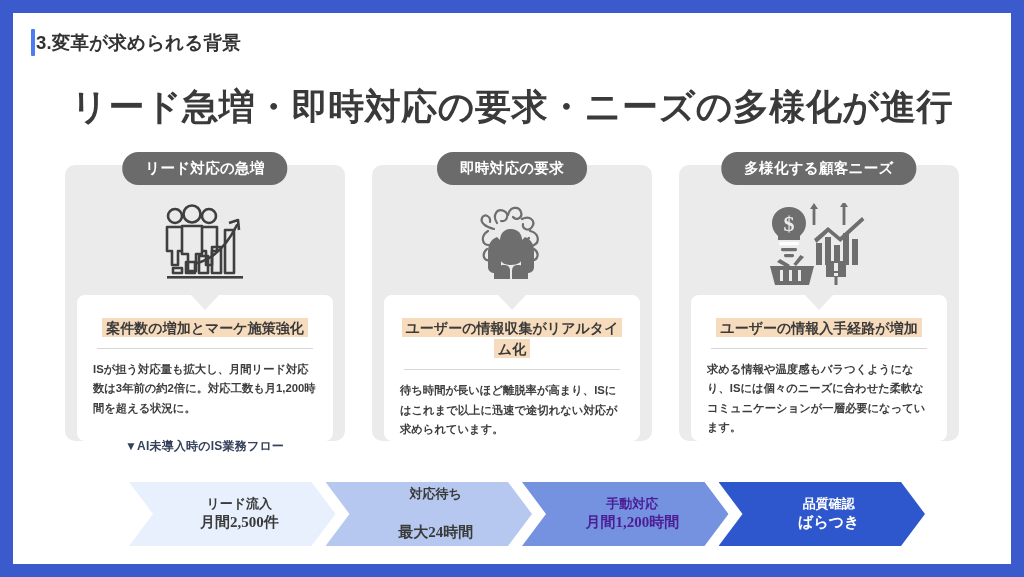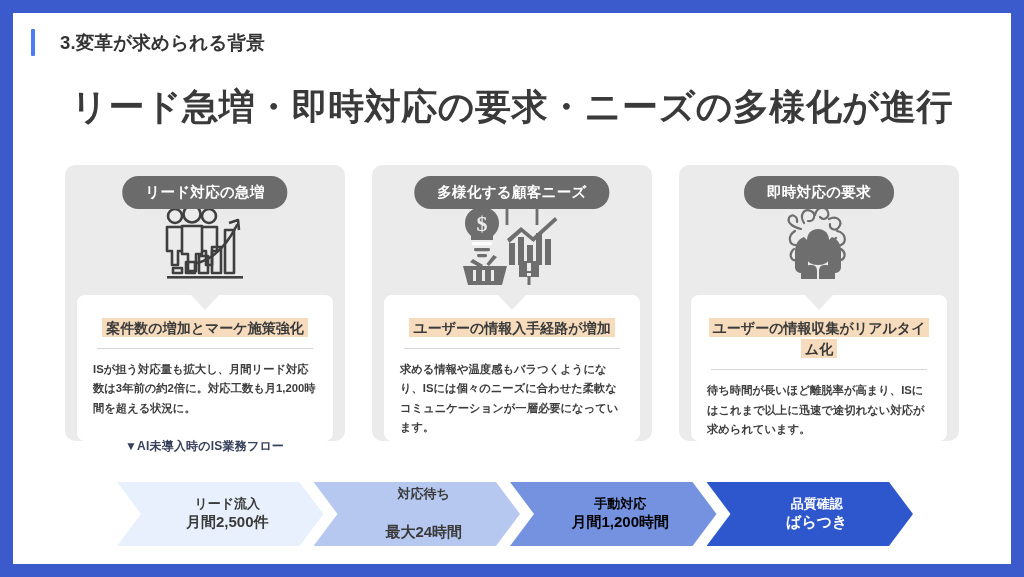--- a/index.html
+++ b/index.html
@@ -29,21 +29,21 @@
     box-sizing: border-box;
   }
 
   
   .header {
     position: absolute;
     left: 18px;
     top: 16px;
     display: flex;
     align-items: center;
-    gap: 25px;
+    gap: 1px;
   }
   .header-bar {
     width: 4px;
     height: 27px;
     background: #4a7cf3;
     border-radius: 1px;
   }
   .header-text {
     font-size: 18.5px;
     font-weight: bold;
@@ -89,21 +89,20 @@
     left: 50%;
     transform: translateX(-50%);
     background: #6b6b6b;
     color: #ffffff;
     font-size: 14.5px;
     font-weight: bold;
     border-radius: 16px;
     padding: 7px 23px;
     white-space: nowrap;
     letter-spacing: 0.3px;
-    margin-top: 24px;
   }
   .card-icon {
     height: 86px;
     display: flex;
     align-items: center;
     justify-content: center;
     margin-top: 6px;
     margin-bottom: 8px;
   }
   .card-icon svg { display: block; }
@@ -159,25 +158,26 @@
     position: absolute;
     left: 112px;
     top: 425px;
     font-size: 12px;
     font-weight: bold;
     color: #37415b;
     letter-spacing: 0.2px;
   }
   .flow {
     position: absolute;
-    left: 104px;
+    left: 116px;
     top: 469px;
     display: flex;
     width: 796px;
     height: 64px;
+    font-family: Liberation Serif, serif;
   }
   .chev {
     position: relative;
     flex: 1;
     height: 64px;
     display: flex;
     flex-direction: column;
     align-items: center;
     justify-content: center;
     clip-path: polygon(0 0, calc(100% - 24px) 0, 100% 50%, calc(100% - 24px) 100%, 0 100%, 24px 50%);
@@ -238,20 +238,53 @@
             <rect x="14" y="73" width="76" height="2.6" fill="#3f3f3f"></rect>
           </svg>
         </div>
         <div class="inner">
           <div class="inner-notch" style="border-top-color: rgb(235, 235, 235);"></div>
           <div class="inner-heading-wrap">
             <span class="inner-heading" style="background: rgb(246, 220, 189);">案件数の増加とマーケ施策強化</span>
           </div>
           <div class="inner-rule"></div>
           <div class="inner-body">ISが担う対応量も拡大し、月間リード対応数は3年前の約2倍に。対応工数も月1,200時間を超える状況に。</div>
+        </div>
+      </div>
+
+      <div class="card" style="background: rgb(235, 235, 235);">
+        <div class="card-badge" style="background: rgb(107, 107, 107);">即時対応の要求</div>
+        <div class="card-icon">
+          <svg width="96" height="82" viewBox="0 0 96 82">
+            <g fill="none" stroke="#6e6e6e" stroke-width="2.2" stroke-linecap="round">
+              <path d="M30 26 C22 24 16 20 18 15 C20 10 27 13 26 19"></path>
+              <path d="M33 20 C28 12 33 5 40 8 C46 11 43 19 37 18"></path>
+              <path d="M44 12 C46 3 55 3 57 9 C59 15 52 18 49 14"></path>
+              <path d="M58 16 C66 12 72 18 68 24 C65 29 58 26 59 21"></path>
+              <path d="M66 28 C75 30 76 39 70 42 C64 45 60 38 65 35"></path>
+              <path d="M24 28 C16 33 18 42 25 42"></path>
+              <path d="M70 46 C76 50 74 58 67 57"></path>
+              <path d="M23 46 C17 51 20 59 26 57"></path>
+            </g>
+            <g fill="#6e6e6e">
+              <path d="M47 26 c7 0 11 5 11 11 l0 18 c0 4 -4 7 -11 7 c-7 0 -11 -3 -11 -7 l0 -18 c0 -6 4 -11 11 -11 z"></path>
+              <path d="M33 34 c-6 2 -9 8 -9 14 l0 16 c0 4 3 6 7 6 c4 0 6 -2 6 -6 l0 -26 z"></path>
+              <path d="M61 34 c6 2 9 8 9 14 l0 16 c0 4 -3 6 -7 6 c-4 0 -6 -2 -6 -6 l0 -26 z"></path>
+              <path d="M30 68 c0 -4 6 -6 10 -6 c4 0 6 2 6 6 l0 8 l-16 0 z"></path>
+              <path d="M64 68 c0 -4 -6 -6 -10 -6 c-4 0 -6 2 -6 6 l0 8 l16 0 z"></path>
+            </g>
+          </svg>
+        </div>
+        <div class="inner">
+          <div class="inner-notch" style="border-top-color: rgb(235, 235, 235);"></div>
+          <div class="inner-heading-wrap">
+            <span class="inner-heading" style="background: rgb(246, 220, 189);">ユーザーの情報収集がリアルタイム化</span>
+          </div>
+          <div class="inner-rule"></div>
+          <div class="inner-body">待ち時間が長いほど離脱率が高まり、ISにはこれまで以上に迅速で途切れない対応が求められています。</div>
         </div>
       </div>
 
       <div class="card" style="background: rgb(235, 235, 235);">
         <div class="card-badge" style="background: rgb(107, 107, 107);">多様化する顧客ニーズ</div>
         <div class="card-icon">
           <svg width="110" height="82" viewBox="0 0 110 82">
             <g fill="#6e6e6e">
               <path d="M25 4 c-10 0 -17 7 -17 16 c0 6 3 10 6 13 l0 4 l22 0 l0 -4 c3 -3 6 -7 6 -13 c0 -9 -7 -16 -17 -16 z"></path>
               <rect x="15" y="39" width="20" height="3.2" rx="1.4" fill="#ffffff"></rect>
@@ -282,66 +315,33 @@
         <div class="inner">
           <div class="inner-notch" style="border-top-color: rgb(235, 235, 235);"></div>
           <div class="inner-heading-wrap">
             <span class="inner-heading" style="background: rgb(246, 220, 189);">ユーザーの情報入手経路が増加</span>
           </div>
           <div class="inner-rule"></div>
           <div class="inner-body">求める情報や温度感もバラつくようになり、ISには個々のニーズに合わせた柔軟なコミュニケーションが一層必要になっています。</div>
         </div>
       </div>
 
-      <div class="card" style="background: rgb(235, 235, 235);">
-        <div class="card-badge" style="background: rgb(107, 107, 107);">即時対応の要求</div>
-        <div class="card-icon">
-          <svg width="96" height="82" viewBox="0 0 96 82">
-            <g fill="none" stroke="#6e6e6e" stroke-width="2.2" stroke-linecap="round">
-              <path d="M30 26 C22 24 16 20 18 15 C20 10 27 13 26 19"></path>
-              <path d="M33 20 C28 12 33 5 40 8 C46 11 43 19 37 18"></path>
-              <path d="M44 12 C46 3 55 3 57 9 C59 15 52 18 49 14"></path>
-              <path d="M58 16 C66 12 72 18 68 24 C65 29 58 26 59 21"></path>
-              <path d="M66 28 C75 30 76 39 70 42 C64 45 60 38 65 35"></path>
-              <path d="M24 28 C16 33 18 42 25 42"></path>
-              <path d="M70 46 C76 50 74 58 67 57"></path>
-              <path d="M23 46 C17 51 20 59 26 57"></path>
-            </g>
-            <g fill="#6e6e6e">
-              <path d="M47 26 c7 0 11 5 11 11 l0 18 c0 4 -4 7 -11 7 c-7 0 -11 -3 -11 -7 l0 -18 c0 -6 4 -11 11 -11 z"></path>
-              <path d="M33 34 c-6 2 -9 8 -9 14 l0 16 c0 4 3 6 7 6 c4 0 6 -2 6 -6 l0 -26 z"></path>
-              <path d="M61 34 c6 2 9 8 9 14 l0 16 c0 4 -3 6 -7 6 c-4 0 -6 -2 -6 -6 l0 -26 z"></path>
-              <path d="M30 68 c0 -4 6 -6 10 -6 c4 0 6 2 6 6 l0 8 l-16 0 z"></path>
-              <path d="M64 68 c0 -4 -6 -6 -10 -6 c-4 0 -6 2 -6 6 l0 8 l16 0 z"></path>
-            </g>
-          </svg>
-        </div>
-        <div class="inner">
-          <div class="inner-notch" style="border-top-color: rgb(235, 235, 235);"></div>
-          <div class="inner-heading-wrap">
-            <span class="inner-heading" style="background: rgb(246, 220, 189);">ユーザーの情報収集がリアルタイム化</span>
-          </div>
-          <div class="inner-rule"></div>
-          <div class="inner-body">待ち時間が長いほど離脱率が高まり、ISにはこれまで以上に迅速で途切れない対応が求められています。</div>
-        </div>
-      </div>
-
     </div>
 
     <div class="flow-label">▼AI未導入時のIS業務フロー</div>
     <div class="flow">
       <div class="chev" style="background: rgb(233, 240, 253); color: rgb(58, 58, 58);">
         <div class="chev-top">リード流入</div>
         <div class="chev-bottom">月間2,500件</div>
       </div>
       <div class="chev" style="background: rgb(182, 200, 239); color: rgb(58, 58, 58); gap: 20px;">
         <div class="chev-top">対応待ち</div>
         <div class="chev-bottom">最大24時間</div>
       </div>
-      <div class="chev" style="background: rgb(117, 146, 224); color: #000000;">
+      <div class="chev" style="background: rgb(117, 146, 224); color: #4c1d95;">
         <div class="chev-top">手動対応</div>
         <div class="chev-bottom">月間1,200時間</div>
       </div>
       <div class="chev" style="background: rgb(47, 87, 205); color: rgb(255, 255, 255);">
         <div class="chev-top">品質確認</div>
         <div class="chev-bottom">ばらつき</div>
       </div>
     </div>
 
   </div>

